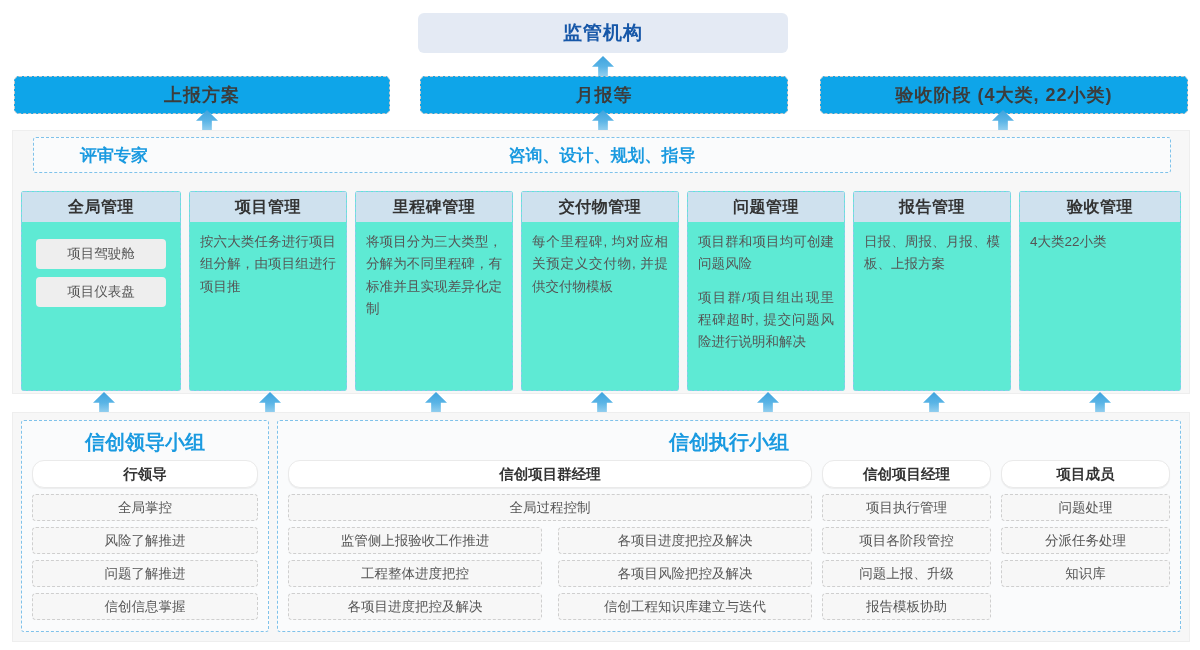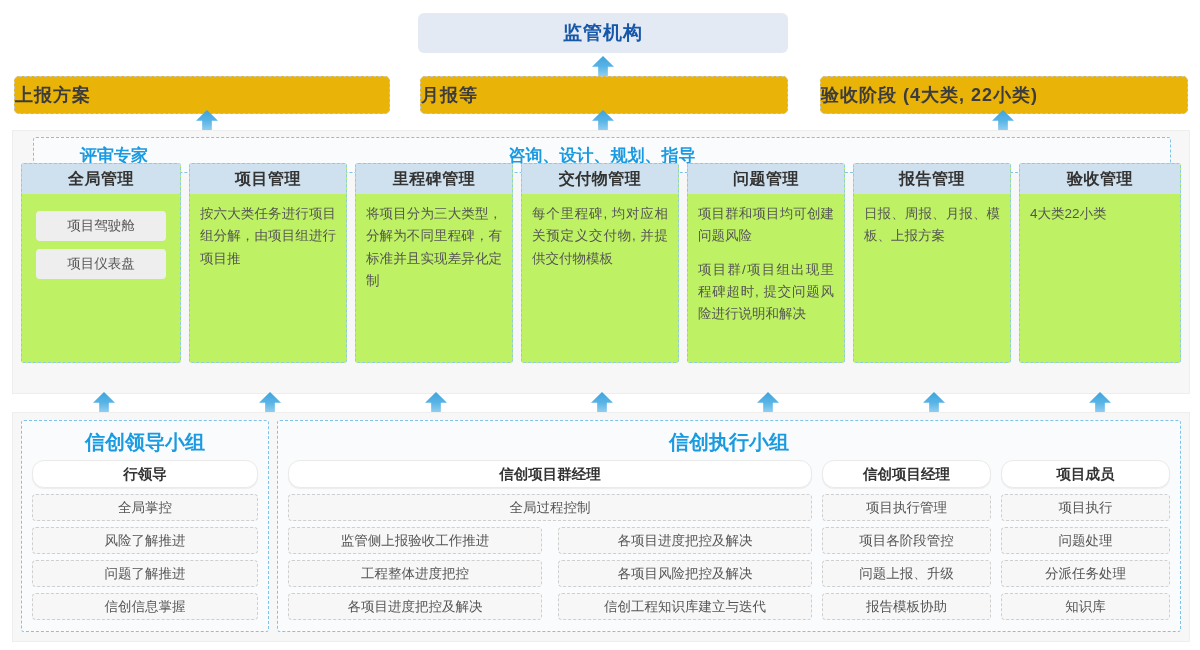--- a/index.html
+++ b/index.html
@@ -26,22 +26,22 @@
     background:#e4eaf4;border-radius:6px;
     display:flex;align-items:center;justify-content:center;
   }
   .regulator .txt{
     font-size:19px;font-weight:bold;color:#1657a8;letter-spacing:1px;
   }
 
   
   .greybox{
     position:absolute;height:36px;
-    background:#eab308;border:1px dashed #c8c8c8;border-radius:5px;
-    display:flex;align-items:center;justify-content:flex-start;
+    background:#0ea5e9;border:1px dashed #c8c8c8;border-radius:5px;
+    display:flex;align-items:center;justify-content:center;
   }
   .greybox .txt{font-size:18px;font-weight:bold;color:#3c3c3c;letter-spacing:1px;}
 
   
   .midpanel{
     position:absolute;left:12px;top:130px;width:1176px;height:262px;
     background:#f7f7f7;border:1px solid #eee;
   }
   .midhead{
     position:absolute;left:20px;top:6px;width:1136px;height:34px;
@@ -50,22 +50,22 @@
   .midhead .left{
     position:absolute;left:34px;top:6px;font-size:17px;font-weight:bold;color:#1a9ae0;margin-left:12px;
   }
   .midhead .center{
     position:absolute;left:0;right:0;top:6px;text-align:center;
     font-size:17px;font-weight:bold;color:#1a9ae0;
   }
 
   
   .col{
-    position:absolute;top:32px;height:200px;
-    border:1px dashed #8dc9ec;border-radius:3px;background:#bef264;
+    position:absolute;top:60px;height:200px;
+    border:1px dashed #8dc9ec;border-radius:3px;background:#5eead4;
     box-sizing:border-box;
   }
   .col .colhead{
     height:30px;background:#cfe1ee;
     display:flex;align-items:center;justify-content:center;
   }
   .col .colhead span{font-size:16px;font-weight:bold;color:#333;letter-spacing:.5px;}
   .col .colbody{padding:9px 10px 4px 10px;}
   .col .para{
     font-size:13.5px;color:#555;line-height:1.65;text-align:justify;
@@ -251,21 +251,20 @@
         <div style="flex:1;" class="stack">
           <div class="whitehdr">信创项目经理</div>
           <div class="dchip">项目执行管理</div>
           <div class="dchip">项目各阶段管控</div>
           <div class="dchip">问题上报、升级</div>
           <div class="dchip">报告模板协助</div>
         </div>
 
         <div style="flex:1;" class="stack">
           <div class="whitehdr">项目成员</div>
-          <div class="dchip">项目执行</div>
           <div class="dchip">问题处理</div>
           <div class="dchip">分派任务处理</div>
           <div class="dchip">知识库</div>
         </div>
 
       </div>
     </div>
 
   </div>
 

